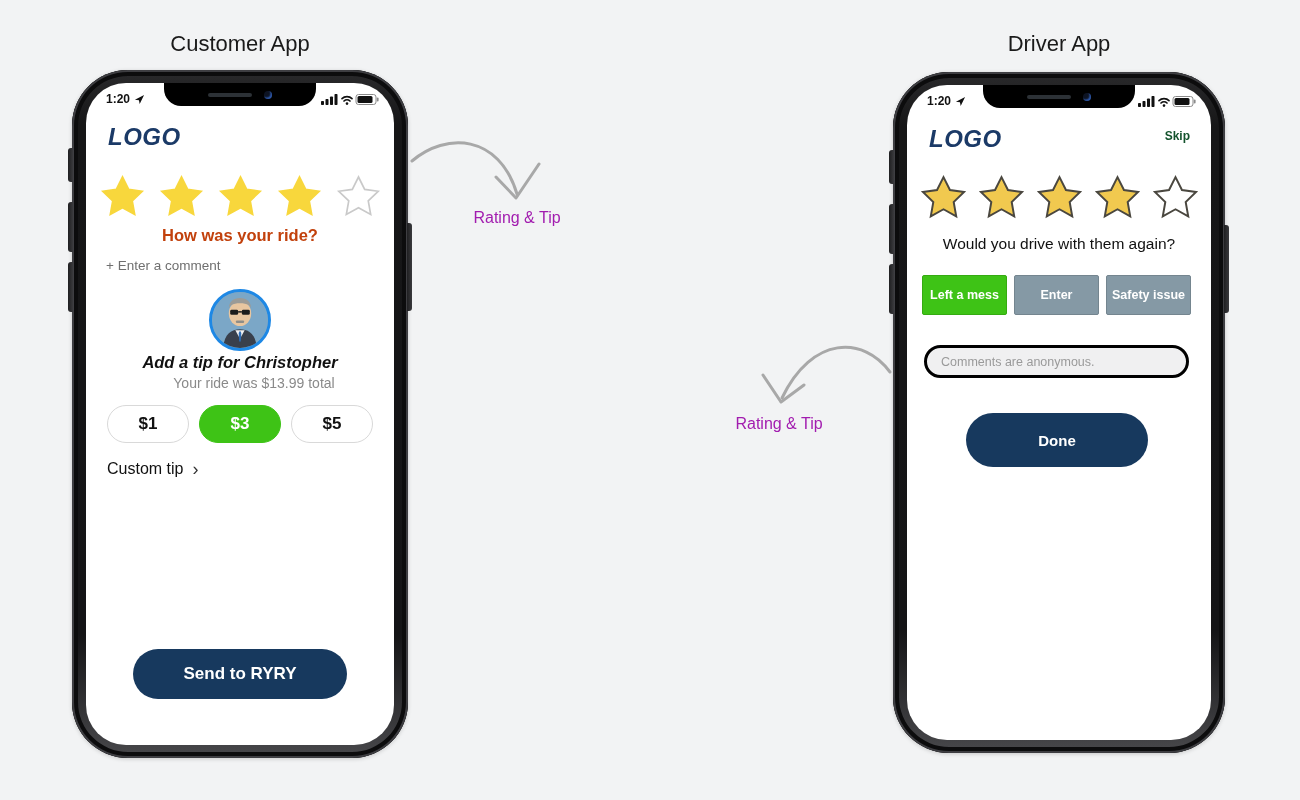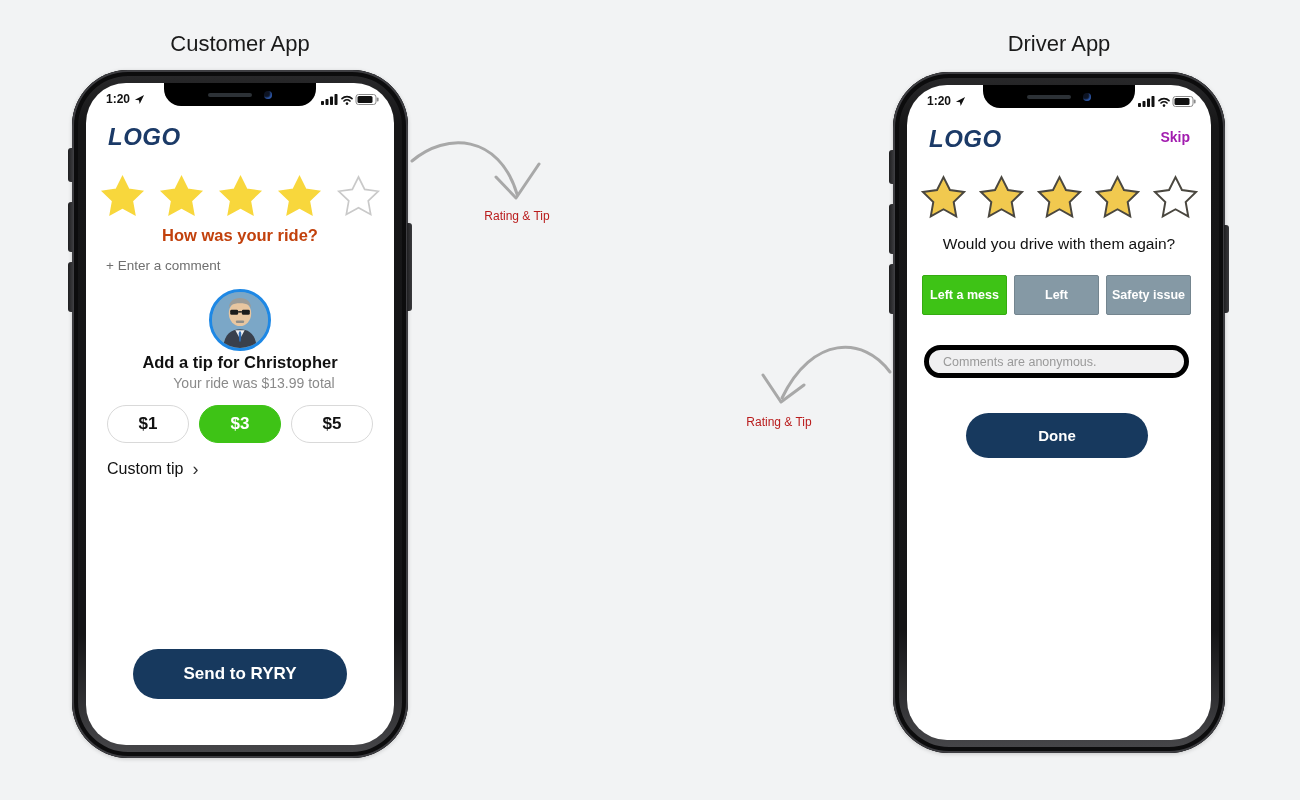--- a/index.html
+++ b/index.html
@@ -39,43 +39,43 @@
   #customer-stars { top:91px; gap:14px; } #customer-stars .star { width:45px; height:45px; }
   #driver-stars { top:89px; gap:11px; } #driver-stars .star { width:47px; height:47px; }
   .pill-btn { border:none; border-radius:28px; background:#17395e; color:#fff; font-weight:700; font-family:inherit; cursor:pointer; }
 
   
   .c-question { position:absolute; top:143px; left:0; right:0; text-align:center; font-size:16.5px; font-weight:700; color:#c2410c; }
   .c-comment-link { position:absolute; top:175px; left:20px; font-size:13.5px; color:#6f6f6f; cursor:pointer; }
   .avatar-wrap { position:absolute; top:206px; left:50%; transform:translateX(-50%); width:62px; height:62px; border-radius:50%;
     border:3px solid #1e88e5; overflow:hidden; background:#7ba7c7; }
   .avatar-wrap svg { display:block; width:100%; height:100%; }
-  .tip-title { position:absolute; top:270px; left:0; right:0; text-align:center; font-size:16.5px; font-weight:700; color:#111; }
+  .tip-title { position:absolute; top:270px; left:0; right:0; text-align:center; font-size:16.5px; font-weight:700; color:#111;font-style:italic; }
   .tip-sub { position:absolute; top:292px; left:0; right:0; text-align:center; font-size:14px; color:#8a8a8a;margin-left:28px; }
   .tip-row { position:absolute; top:322px; left:0; right:0; display:flex; justify-content:center; gap:10px; }
   .tip-pill { width:82px; height:38px; border-radius:19px; background:#fff; border:1px solid #d9d9d9; font-size:17px; font-weight:700; color:#111; font-family:inherit; cursor:pointer; }
   .tip-pill.selected { background:#3ec316; border-color:#3ec316; color:#fff; }
   .custom-tip { position:absolute; top:377px; left:21px; font-size:16px; color:#111; cursor:pointer; display:flex; align-items:center; gap:9px; }
   .custom-tip .chev { font-size:18px; color:#333; line-height:1; }
   .send-btn { position:absolute; top:566px; left:50%; transform:translateX(-50%); width:214px; height:50px; font-size:17px; }
 
   
-  .skip { position:absolute; top:44px; right:21px; font-size:14px; font-weight:700; color:#a21caf; cursor:pointer; }
+  .skip { position:absolute; top:44px; right:21px; font-size:12px; font-weight:700; color:#14532d; cursor:pointer; }
   .d-question { position:absolute; top:150px; left:0; right:0; text-align:center; font-size:15.5px; color:#111; }
   .tag-row { position:absolute; top:190px; left:15px; display:flex; gap:7px; }
   .tag { width:85px; height:40px; border-radius:2px; background:#8599a5; border:1px solid #74858f; color:#fff; font-size:12.5px; font-weight:700; font-family:inherit; cursor:pointer; }
   .tag.selected { background:#3ec316; border-color:#35ab11; }
-  .comment-input { position:absolute; top:260px; left:17px; width:265px; height:33px; border-radius:17px; border:5px solid #000000;
+  .comment-input { position:absolute; top:260px; left:17px; width:265px; height:33px; border-radius:17px; border:3px solid #000000;
     background:#f0f0f1; padding:0 14px; font-size:12.5px; color:#555; font-family:inherit; }
   .comment-input::placeholder { color:#9a9a9a; }
-  .done-btn { position:absolute; top:328px; left:59px; width:182px; height:45px; font-size:15px; }
+  .done-btn { position:absolute; top:328px; left:59px; width:182px; height:54px; font-size:15px; }
 
   
   #flow-arrows { position:absolute; left:0; top:0; width:1300px; height:800px; pointer-events:none; }
-  .arrow-label { position:absolute; width:180px; text-align:center; font-size:12px; color:#b91c1c; }
+  .arrow-label { position:absolute; width:180px; text-align:center; font-size:16px; color:#a21caf; }
   #arrow-label-left { left:427px; top:209px; }
   #arrow-label-right { left:689px; top:415px; }
 </style>
 </head>
 <body>
 
 <div class="app-title" id="customer-title">Customer App</div>
 <div class="app-title" id="driver-title">Driver App</div>
 
 <div class="phone" id="customer-phone">
@@ -218,21 +218,21 @@
         </svg>
         <svg viewBox="0 0 24 24" class="star">
           <polygon points="12,1.6 15.3,8.2 22.5,9.2 17.2,14.3 18.5,21.6 12,18.0 5.5,21.6 6.8,14.3 1.5,9.2 8.7,8.2" fill="#ffffff" stroke="#4a473f" stroke-width="1"></polygon>
         </svg>
       </div>
 
     <div class="d-question">Would you drive with them again?</div>
 
     <div class="tag-row">
         <button class="tag selected">Left a mess</button>
-        <button class="tag">Left</button>
+        <button class="tag">Enter</button>
         <button class="tag">Safety issue</button>
       </div>
 
     <input class="comment-input" type="text" placeholder="Comments are anonymous." style="">
 
     <button class="pill-btn done-btn">Done</button>
   </div>
 </div>
 
 <svg id="flow-arrows" viewBox="0 0 1300 800">

